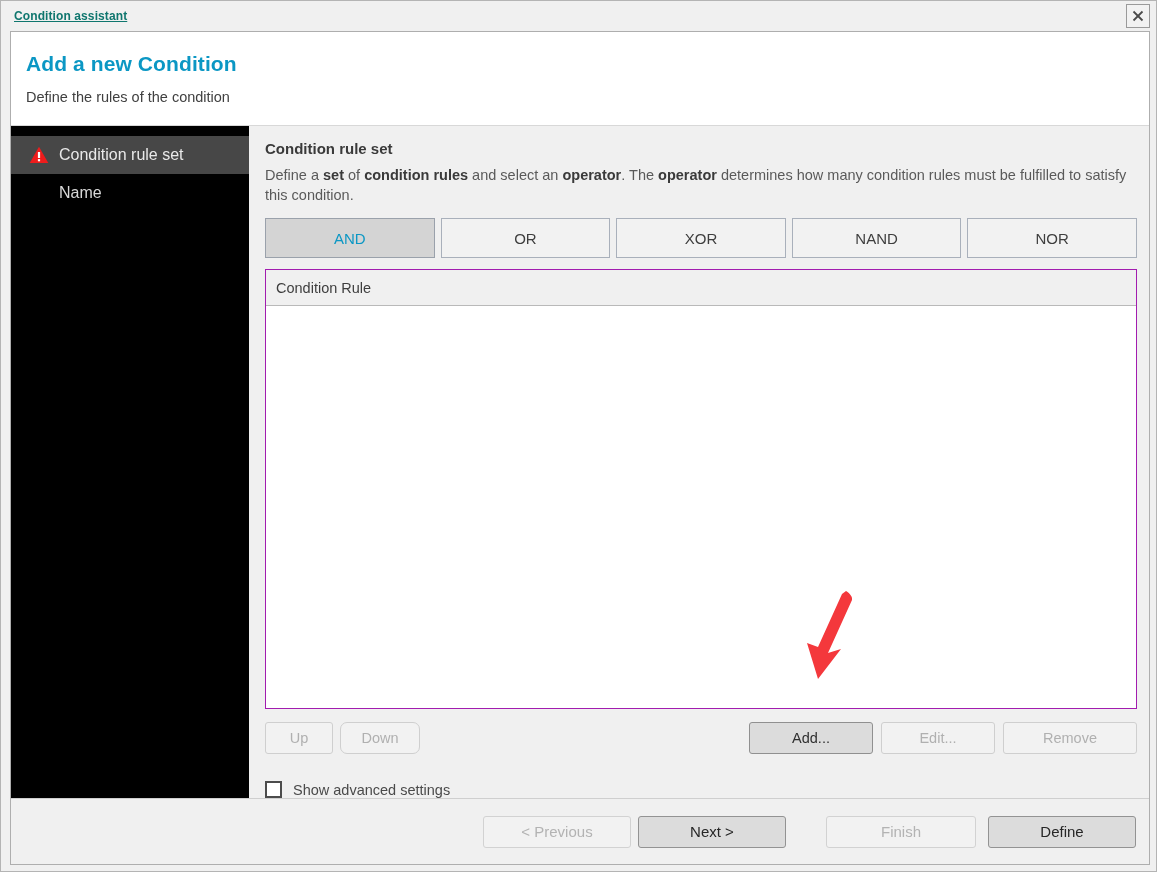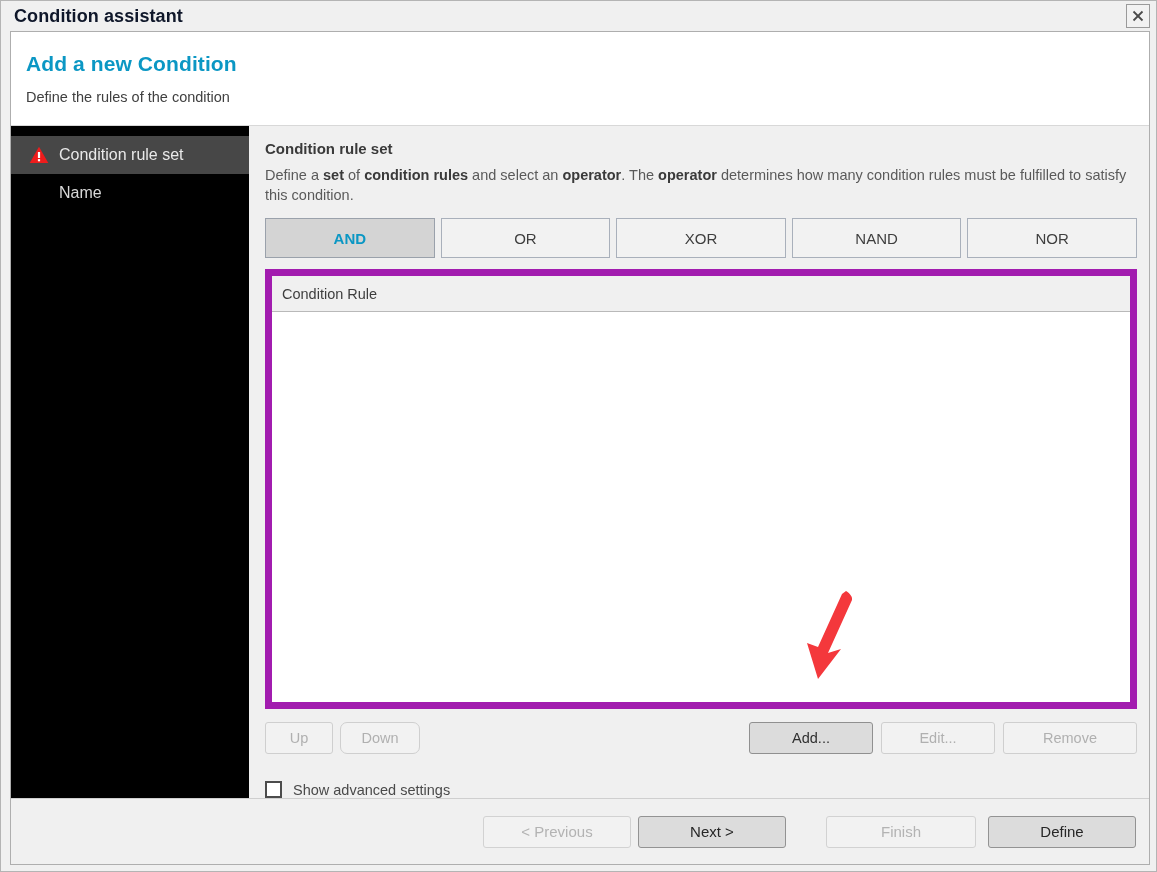--- a/index.html
+++ b/index.html
@@ -33,24 +33,25 @@
     height: 30px;
     flex: 0 0 30px;
     background: #f0f0f0;
     display: flex;
     align-items: center;
     padding: 0 4px 0 13px;
     box-sizing: border-box;
     position: relative;
   }
   .titlebar-text {
-    font-size: 18px;
+    font-size: 12px;
     font-weight: bold;
-    color: #0f172a;
+    color: #0f766e;
     letter-spacing: 0.1px;
+    text-decoration: underline;
   }
   .close-btn {
     position: absolute;
     right: 6px;
     top: 3px;
     width: 24px;
     height: 24px;
     border: 1px solid #9a9a9a;
     background: #f2f2f2;
     box-sizing: border-box;
@@ -170,27 +171,27 @@
     background: #f2f2f2;
     font-size: 15px;
     color: #3e3e3e;
     font-family: "Liberation Sans", sans-serif;
     cursor: pointer;
     box-sizing: border-box;
   }
   .op-btn.active {
     background: #d4d4d4;
     color: #0b97c4;
-    font-weight: bold;
+    font-weight: normal;
     border-color: #9aa1ab;
   }
 
   
   .rule-table {
-    border: 7px solid #a21caf;
+    border: 1px solid #a21caf;
     background: #ffffff;
     box-sizing: border-box;
     display: flex;
     flex-direction: column;
     height: 465px;
   }
   .rule-head {
     flex: 0 0 36px;
     background: #f0f0f0;
     border-bottom: 1px solid #b9b9b9;

